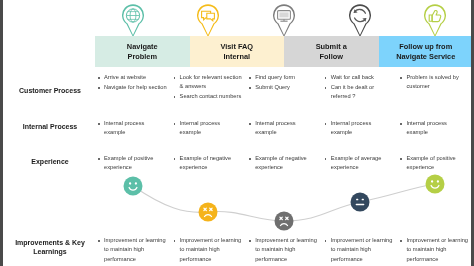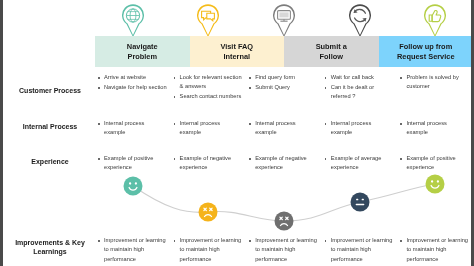--- a/index.html
+++ b/index.html
@@ -224,21 +224,21 @@
     </div>
     <div class="header-cell" style="background:#d6d6d6;">
       <span>
         <span>Submit a</span><br>
         <span>Follow</span>
       </span>
     </div>
     <div class="header-cell" style="background:#7dd3fc;">
       <span>
         <span>Follow up from</span><br>
-        <span>Request Service</span>
+        <span>Navigate Service</span>
       </span>
     </div>
   </div>
 
   <div class="rowlabel" style="top:86px;">
     <span>Customer Process</span>
   </div>
   <div class="rowlabel" style="top:122px;">
     <span>Internal Process</span>
   </div>

